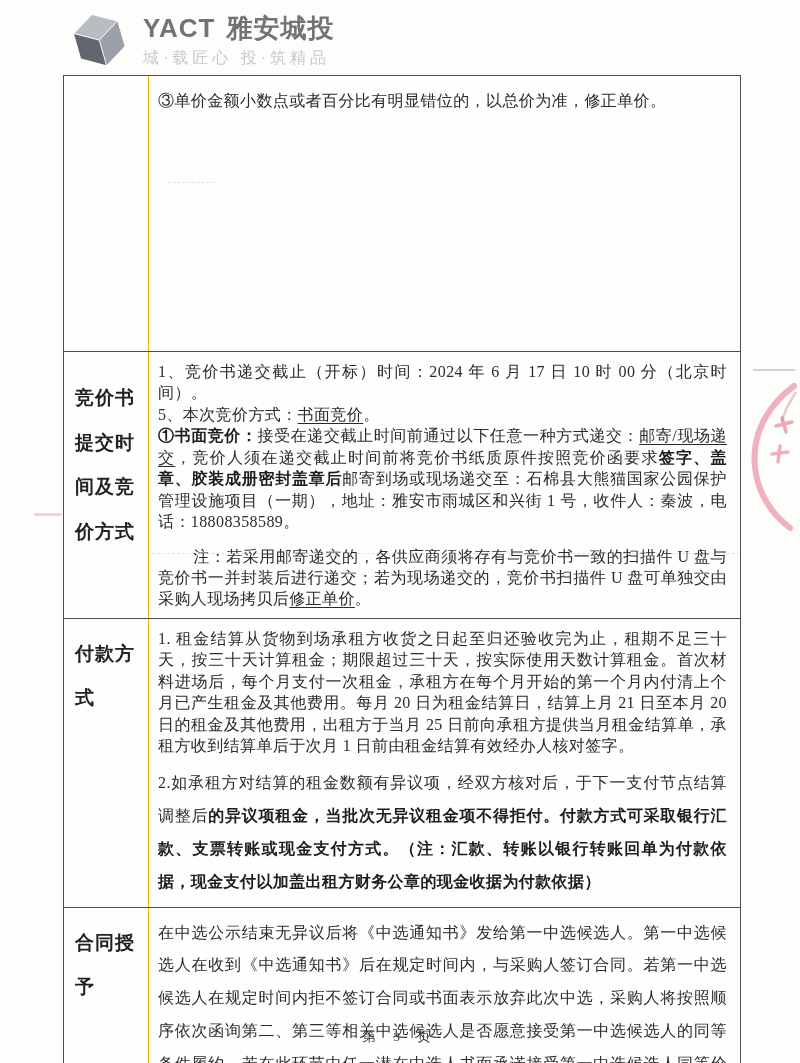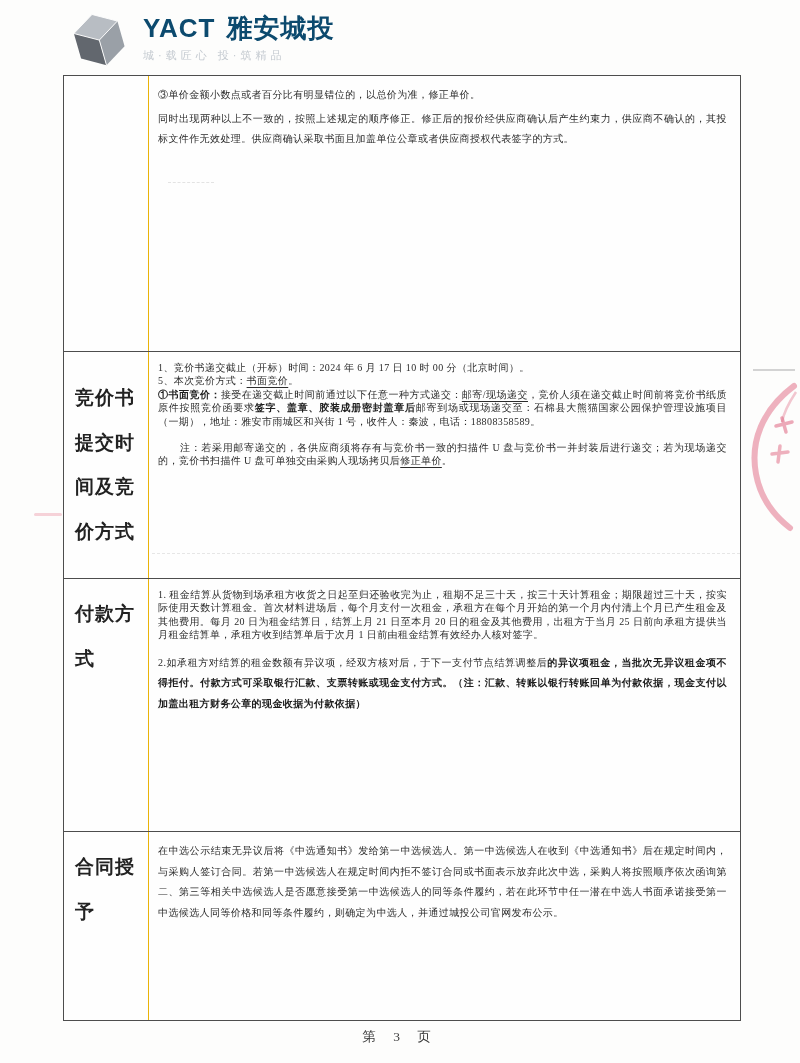--- a/index.html
+++ b/index.html
@@ -8,36 +8,36 @@
     background:#fdfdfc;
     font-family:"Liberation Serif","DejaVu Serif",serif;
     color:#2b2b2b;
   }
   
   .logo{position:absolute;top:10px;left:70px;display:flex;align-items:flex-start;gap:15px;}
   .cube-wrap{width:58px;height:58px;transform:rotate(-16deg);}
   .brand-text{padding-top:5px;}
   .brand-line{display:flex;gap:11px;align-items:baseline;
     font-family:"Liberation Sans","DejaVu Sans",sans-serif;
-    font-weight:700;color:#0c4a6e;font-size:26px;letter-spacing:1px;line-height:1;}
-  .tagline{margin-top:7px;font-size:11px;color:#c4cad0;letter-spacing:4px;
+    font-weight:700;color:#737373;font-size:26px;letter-spacing:1px;line-height:1;}
+  .tagline{margin-top:7px;font-size:16px;color:#c4cad0;letter-spacing:4px;
     font-family:"Liberation Sans","DejaVu Sans",sans-serif;}
   
   .doc-table{position:absolute;left:63px;top:75px;width:678px;
     border:1px solid #4d4d4d;box-sizing:border-box;background:rgba(255,255,255,.6);}
   .row{display:flex;border-top:1px solid #4d4d4d;}
   .row:first-child{border-top:none;}
   .cell-h{flex:0 0 85px;width:85px;box-sizing:border-box;
     border-right:1px solid #eab308;
     padding:24px 5px 0 11px;
     font-weight:700;font-size:19px;letter-spacing:1px;line-height:2.35;
     word-break:break-all;color:#222;}
   .r2 .cell-h,.r3 .cell-h{padding-top:13px;}
   .cell-c{flex:1;box-sizing:border-box;padding:9px 13px 8px 9px;
-    font-size:10px;letter-spacing:.4px;word-break:break-all;text-align:justify;}
+    font-size:16px;letter-spacing:.4px;word-break:break-all;text-align:justify;}
   .r0{min-height:275px;} .r1{min-height:226px;} .r2{min-height:252px;} .r3{min-height:188px;}
   .cell-c p{margin:0;}
   .lh-w{line-height:2.05;}
   .lh-t{line-height:1.34;}
   .mb-lg{margin-bottom:11px !important;}
   .mb-sm{margin-bottom:3px !important;}
   .mt-md{margin-top:13px !important;}
   .note-indent{text-indent:2.2em;}
   .b{font-weight:700;color:#1d1d1d;}
   .u{text-decoration:underline;text-underline-offset:3px;}
@@ -73,21 +73,20 @@
     <div class="tagline">城·载匠心  投·筑精品</div>
   </div>
 </div>
 
 <div class="doc-table">
 
   <div class="row r0">
     <div class="cell-h"></div>
     <div class="cell-c">
       <p class="lh-w mb-sm"><span>③单价金额小数点或者百分比有明显错位的，以总价为准，修正单价。</span></p>
-      <p class="lh-w mb-sm"><span>同时出现两种以上不一致的，按照上述规定的顺序修正。修正后的报价经供应商确认后产生约束力，供应商不确认的，其投标文件作无效处理。供应商确认采取书面且加盖单位公章或者供应商授权代表签字的方式。</span></p>
     </div>
   </div>
 
   <div class="row r1">
     <div class="cell-h">竞价书提交时间及竞价方式</div>
     <div class="cell-c">
       <p class="lh-t"><span>1、竞价书递交截止（开标）时间：2024 年 6 月 17 日 10 时 00 分（北京时间）。</span></p>
       <p class="lh-t"><span>5、本次竞价方式：</span><span class="u">书面竞价</span><span>。</span></p>
       <p class="lh-t"><span class="b">①书面竞价：</span><span>接受在递交截止时间前通过以下任意一种方式递交：</span><span class="u">邮寄/现场递交</span><span>，竞价人须在递交截止时间前将竞价书纸质原件按照竞价函要求</span><span class="b">签字、盖章、胶装成册密封盖章后</span><span>邮寄到场或现场递交至：石棉县大熊猫国家公园保护管理设施项目（一期），地址：雅安市雨城区和兴街 1 号，收件人：秦波，电话：18808358589。</span></p>
       <p class="lh-t mt-md note-indent"><span>注：若采用邮寄递交的，各供应商须将存有与竞价书一致的扫描件 U 盘与竞价书一并封装后进行递交；若为现场递交的，竞价书扫描件 U 盘可单独交由采购人现场拷贝后</span><span class="u">修正单价</span><span>。</span></p>

